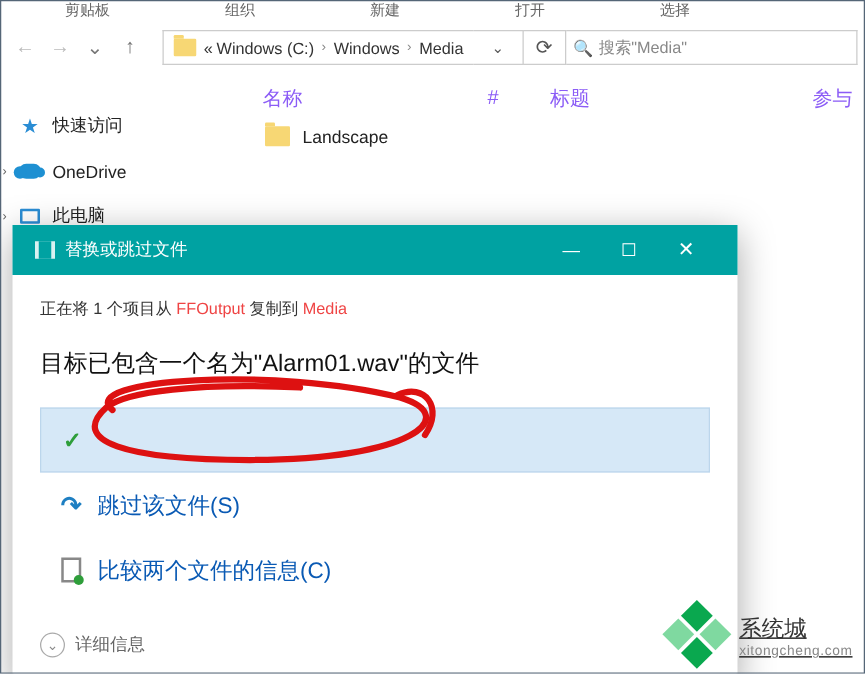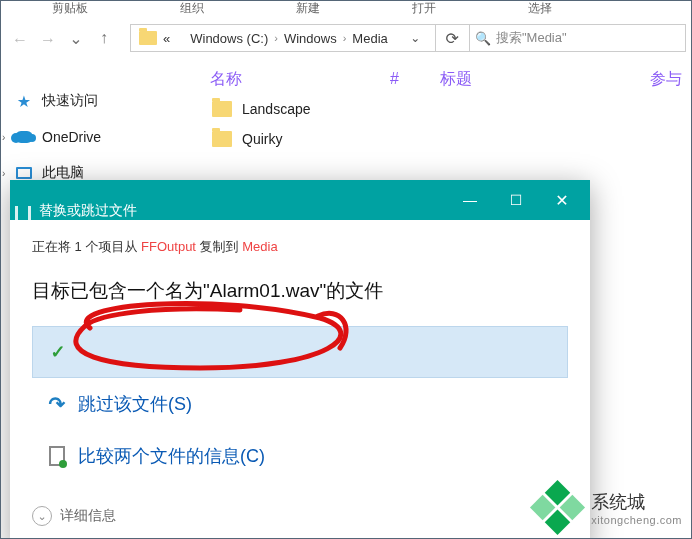--- a/index.html
+++ b/index.html
@@ -43,21 +43,21 @@
   .expand-arr { position:absolute; left:-2px; font-size:10px; color:#666; }
 
   
   .file-list { position:absolute; top:94px; left:212px; right:0; }
   .file-row { display:flex; align-items:center; height:30px; font-size:14px; color:#222; }
   .file-row .fico { width:20px; height:16px; background:#f7d774; border-radius:1px; margin-right:10px; position:relative; }
   .file-row .fico::before { content:""; position:absolute; top:-3px; left:0; width:8px; height:3px; background:#f7d774; border-radius:1px 1px 0 0; }
 
   
   .dialog { position:absolute; top:180px; left:10px; width:580px; background:#fff; box-shadow:0 6px 28px rgba(0,0,0,0.35); }
-  .dialog-title { height:40px; background:#00a2a2; display:flex; align-items:flex-end; padding:0 5px; color:#fff; font-size:14px; }
+  .dialog-title { height:40px; background:#00a2a2; display:flex; align-items:center; padding:0 18px; color:#fff; font-size:14px; }
   .dialog-title .tico { width:16px; height:14px; background:#fff; margin-right:8px; opacity:0.85; position:relative; }
   .dialog-title .tico::after { content:""; position:absolute; left:3px; top:0; width:10px; height:14px; background:#00a2a2; }
   .dlg-spacer { flex:1; }
   .dlg-btn { width:46px; height:40px; display:flex; align-items:center; justify-content:center; color:#fff; font-size:14px; }
   .dlg-btn.close { font-size:16px; }
 
   .dialog-body { padding:18px 22px 24px 22px; }
   .copy-line { font-size:13px; color:#333; }
   .copy-line .link { color:#ef4444; }
   .msg-line { font-size:19px; color:#111; margin-top:22px; }
@@ -71,21 +71,21 @@
   .compare-ic { width:16px; height:20px; border:2px solid #888; position:relative; }
   .compare-ic::after { content:""; position:absolute; right:-4px; bottom:-4px; width:8px; height:8px; background:#2e9e3a; border-radius:50%; }
 
   .details-row { display:flex; align-items:center; margin-top:24px; color:#666; font-size:14px; }
   .details-row .chev-circ { width:20px; height:20px; border:1.5px solid #aaa; border-radius:50%; display:flex; align-items:center; justify-content:center; margin-right:8px; font-size:11px; color:#888; }
 
   
   .scribble { position:absolute; pointer-events:none; }
 
   
-  .watermark { position:absolute; right:10px; bottom:12px; display:flex; align-items:center; }
+  .watermark { position:absolute; right:10px; bottom:12px; display:flex; align-items:flex-end;text-decoration:underline; }
   .wm-sq { display:grid; grid-template-columns:repeat(2,18px); grid-template-rows:repeat(2,18px); gap:3px; transform:rotate(45deg); margin-right:14px; }
   .wm-sq div { background:#0aa84f; }
   .wm-sq div.lite { background:#7fd9a0; }
   .wm-txt { font-size:18px; color:#333; font-weight:500; }
   .wm-sub { font-size:11px; color:#888; letter-spacing:0.5px; }
 
   
   .outer { position:absolute; inset:0; border:1px solid #567; pointer-events:none; }
 </style>
 </head>
@@ -100,21 +100,21 @@
 </div>
 
 <div class="nav-row">
   <div class="nav-btn disabled">←</div>
   <div class="nav-btn disabled">→</div>
   <div class="nav-btn">⌄</div>
   <div class="nav-btn">↑</div>
   <div class="breadcrumb">
     <span class="folder-icon"></span>
     <span>«</span>
-    <span style="margin-left:20px">Windows (C:)</span>
+    <span style="margin-left:3px">Windows (C:)</span>
     <span class="chev">›</span>
     <span>Windows</span>
     <span class="chev">›</span>
     <span>Media</span>
   </div>
   <div class="bc-end">
     <span>⌄</span>
   </div>
   <div class="refresh-btn">⟳</div>
   <div class="search-box">
@@ -148,24 +148,20 @@
         <span class="pc"></span>
       </span>
     <span>此电脑</span>
   </div>
 </div>
 
 <div class="file-list">
   <div class="file-row">
     <span class="fico"></span>
     <span>Landscape</span>
-  </div>
-  <div class="file-row">
-    <span class="fico"></span>
-    <span>Quirky</span>
   </div>
 </div>
 
 <div class="dialog">
   <div class="dialog-title">
     <span class="tico"></span>
     <span>替换或跳过文件</span>
     <span class="dlg-spacer"></span>
     <span class="dlg-btn">—</span>
     <span class="dlg-btn">☐</span>

